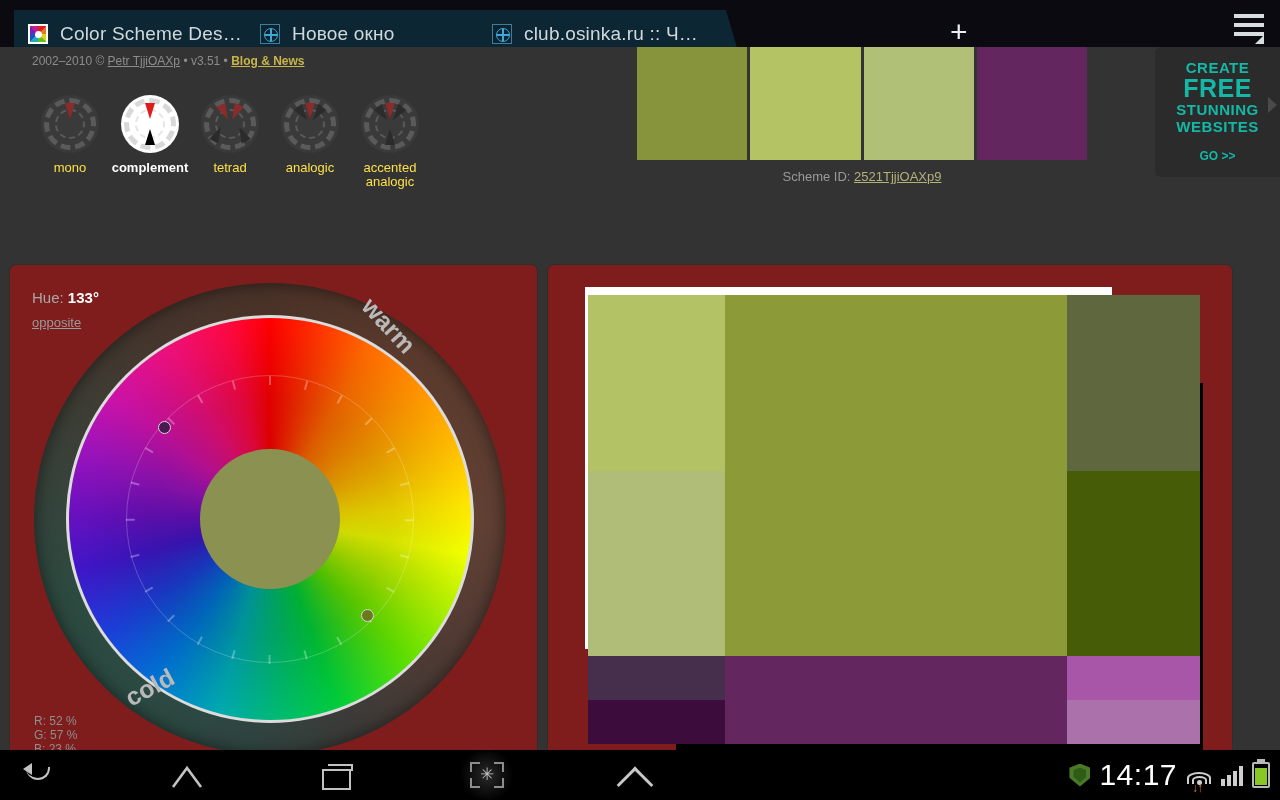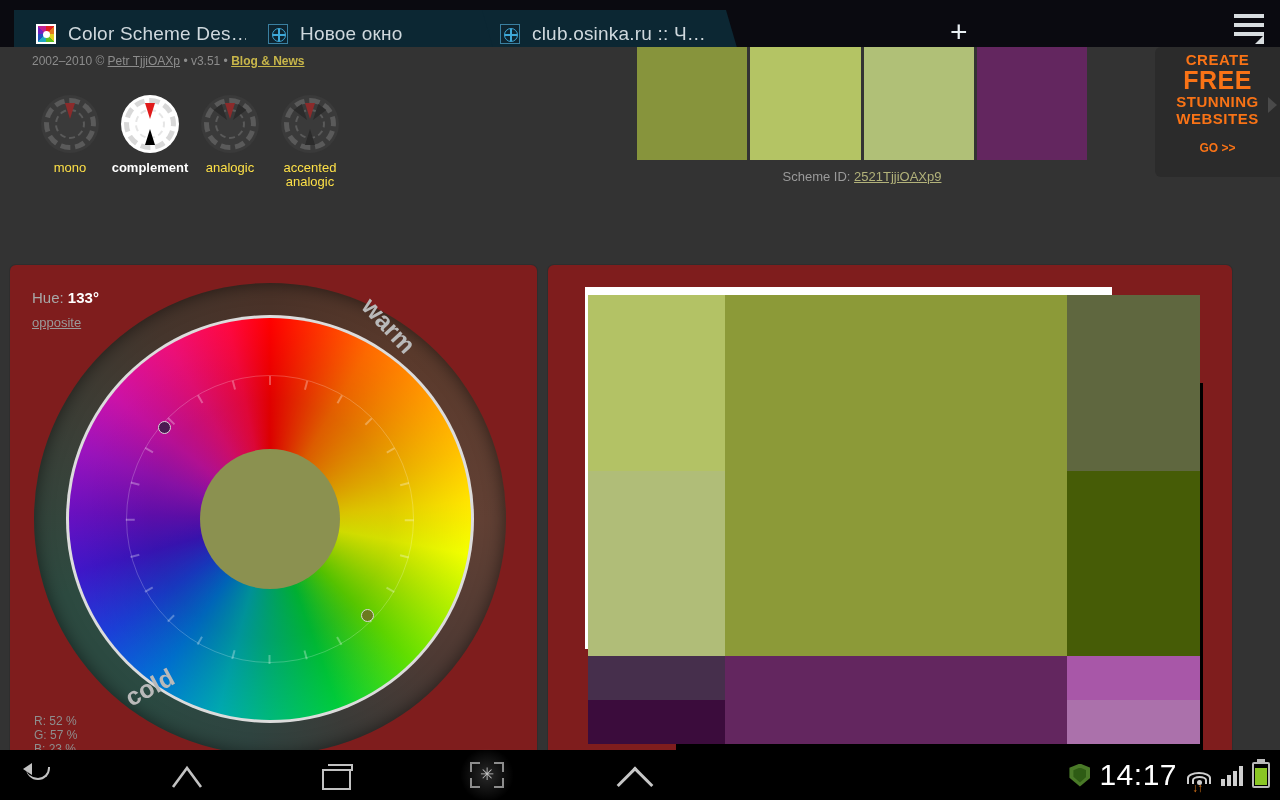--- a/index.html
+++ b/index.html
@@ -12,21 +12,21 @@
 
   
   .tabstrip {
     position:absolute; left:0; top:0; width:1280px; height:56px;
     background:#0a0a10;
   }
   .tab {
     position:absolute; top:10px; height:48px;
     background:#0c2733;
     display:flex; align-items:center;
-    padding:0 10px 0 22px;
+    padding:0 10px 0 14px;
     overflow:hidden;
     -webkit-clip-path: polygon(0 0, calc(100% - 14px) 0, 100% 100%, 0 100%);
     clip-path: polygon(0 0, calc(100% - 14px) 0, 100% 100%, 0 100%);
   }
   .tab.active {
     background:#3d4f5c;
     z-index:4;
   }
   .tab .favicon {
     width:20px; height:20px; flex:0 0 20px; margin-right:12px;
@@ -149,21 +149,21 @@
   .schemeid {
     position:absolute; left:637px; top:122px; width:450px;
     text-align:center; font-size:13px; color:#9a9a9a;
   }
   .schemeid a { color:#b2b27a; text-decoration:underline; }
 
   
   .adbox {
     position:absolute; right:0px; top:0px; width:125px; height:130px;
     background:#2b2b2b; border-radius:6px 0 0 6px;
-    color:#f97316; text-align:center; padding-top:4px;
+    color:#14b8a6; text-align:center; padding-top:12px;
     overflow:hidden;
   }
   .adbox .l1 { font-size:15px; font-weight:bold; letter-spacing:0.5px; }
   .adbox .l2 { font-size:25px; font-weight:bold; line-height:25px; letter-spacing:0.5px; }
   .adbox .l3 { font-size:15px; font-weight:bold; letter-spacing:0.5px; }
   .adbox .l4 { font-size:15px; font-weight:bold; letter-spacing:0.5px; }
   .adbox .l5 { font-size:12px; font-weight:bold; margin-top:14px; }
   .adarrow {
     position:absolute; right:3px; top:50px;
     width:0; height:0;
@@ -442,20 +442,31 @@
         <span class="lbl">mono</span>
       </div>
       <div class="scheme sel">
         <span class="wheelicon">
           <span class="ring"></span>
             <span class="inner"></span>
             <span class="ptr"></span>
             <span class="ptr2"></span>
         </span>
         <span class="lbl">complement</span>
+      </div>
+      <div class="scheme">
+        <span class="wheelicon">
+          <span class="ring"></span>
+            <span class="inner"></span>
+          <span class="ptr" style="transform:rotate(26deg); transform-origin:center 21px;"></span>
+          <span class="ptr" style="transform:rotate(-26deg); transform-origin:center 21px;"></span>
+          <span class="ptr2" style="transform:rotate(26deg); transform-origin:center -21px;"></span>
+          <span class="ptr2" style="transform:rotate(-26deg); transform-origin:center -21px;"></span>
+        </span>
+        <span class="lbl">tetrad</span>
       </div>
       <div class="scheme">
         <span class="wheelicon">
           <span class="ring"></span>
             <span class="inner"></span>
             <span class="ptr"></span>
           <span class="ptr" style="transform:rotate(36deg); transform-origin:center 21px; border-top-color:#2b2b2b;"></span>
           <span class="ptr" style="transform:rotate(-36deg); transform-origin:center 21px; border-top-color:#2b2b2b;"></span>
         </span>
         <span class="lbl">analogic</span>

